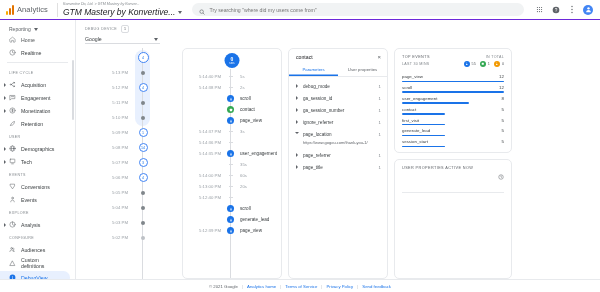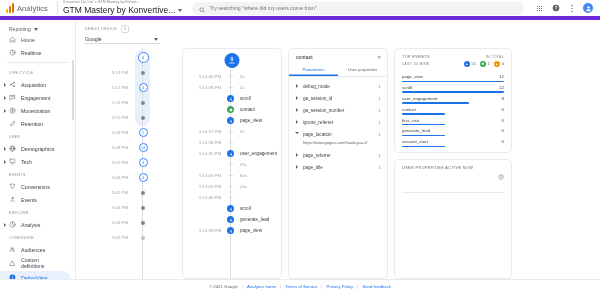--- a/index.html
+++ b/index.html
@@ -7,33 +7,33 @@
     width: 600px; height: 292px;
     font-family: "Liberation Sans", sans-serif;
     background: #fff; color: #3c4043;
     overflow: hidden;
   }
   .app { width: 600px; height: 292px; position: relative; display: flex; flex-direction: column; }
 
   
   .topbar {
     height: 20px; display: flex; align-items: center;
-    border-bottom: 4px solid #6d28d9; background: #fff;
+    border-bottom: 1px solid #6d28d9; background: #fff;
     flex: 0 0 20px;
   }
   .brand { display: flex; align-items: center; gap: 3px; padding-left: 6px; width: 52px; }
   .ga-logo { display: flex; align-items: flex-end; gap: 1px; height: 10px; }
   .ga-logo i { display: block; width: 2px; background: #f9ab00; border-radius: 1px; }
   .ga-logo i:nth-child(1){ height: 4px; }
   .ga-logo i:nth-child(2){ height: 7px; background:#e37400; }
   .ga-logo i:nth-child(3){ height: 10px; background:#e37400; }
   .brand-name { font-size: 7.5px; color: #5f6368; letter-spacing: .1px; }
 
   .acct-sep { width:1px; height:14px; background:#e0e0e0; margin:0 5px; }
-  .acct { display:flex; flex-direction:column; justify-content:flex-start; min-width: 0; }
+  .acct { display:flex; flex-direction:column; justify-content:flex-start; min-width: 0; font-style: italic; }
   .acct-crumb { font-size: 3.6px; color:#80868b; line-height:5px; white-space:nowrap; overflow:hidden; }
   .acct-row { display:flex; align-items:center; gap:3px; }
   .acct-title { font-size: 8.5px; color:#202124; white-space:nowrap; line-height:11px; }
   .caret { width:0;height:0;border-left:2.5px solid transparent;border-right:2.5px solid transparent;border-top:3px solid #5f6368; }
 
   .search {
     margin-left: 10px; flex: 1 1 auto; max-width: 332px; height: 13px;
     background:#f1f3f4; border-radius:7px; display:flex; align-items:center; gap:4px;
     padding: 0 7px;
   }

